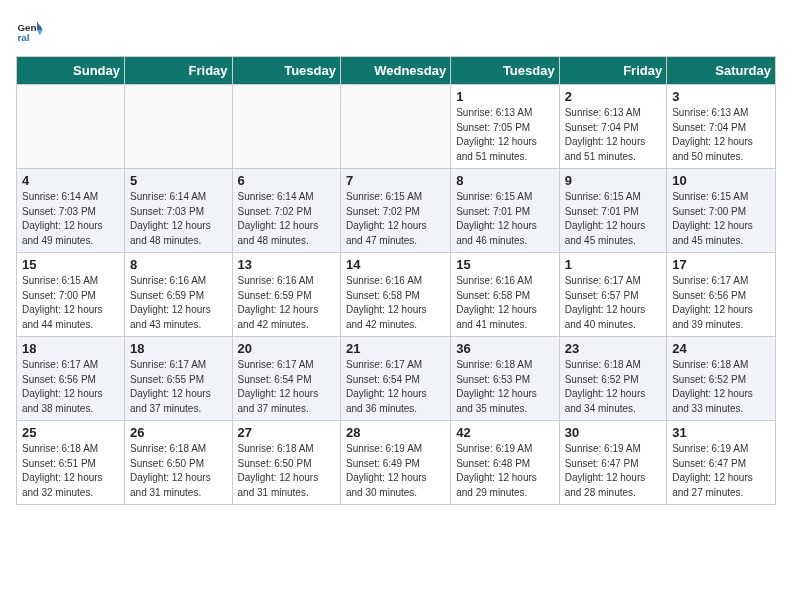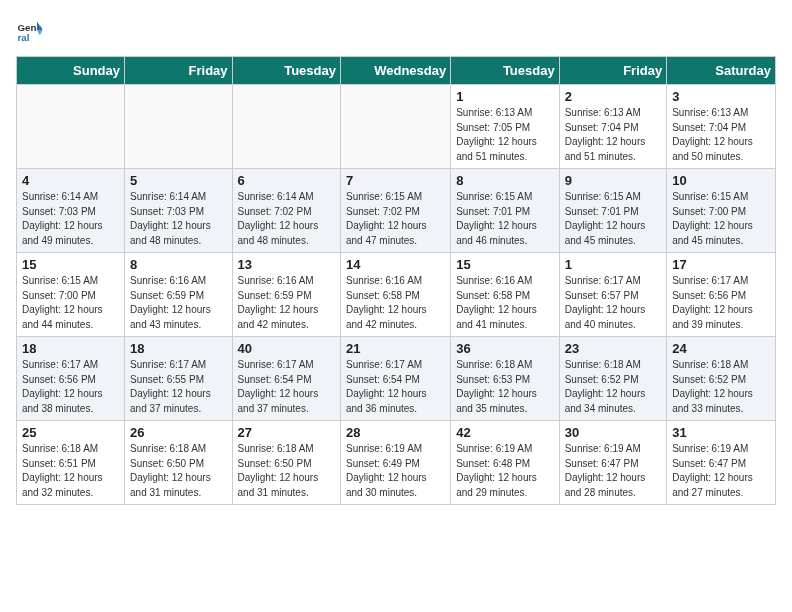--- a/index.html
+++ b/index.html
@@ -266,21 +266,21 @@
 and 38 minutes.</div>
         </td>
         <td>
           <div class="day-number">18</div>
           <div class="day-info" style="white-space: pre-line;">Sunrise: 6:17 AM
 Sunset: 6:55 PM
 Daylight: 12 hours
 and 37 minutes.</div>
         </td>
         <td>
-          <div class="day-number">40</div>
+          <div class="day-number">20</div>
           <div class="day-info" style="white-space: pre-line;">Sunrise: 6:17 AM
 Sunset: 6:54 PM
 Daylight: 12 hours
 and 37 minutes.</div>
         </td>
         <td>
           <div class="day-number">21</div>
           <div class="day-info" style="white-space: pre-line;">Sunrise: 6:17 AM
 Sunset: 6:54 PM
 Daylight: 12 hours

